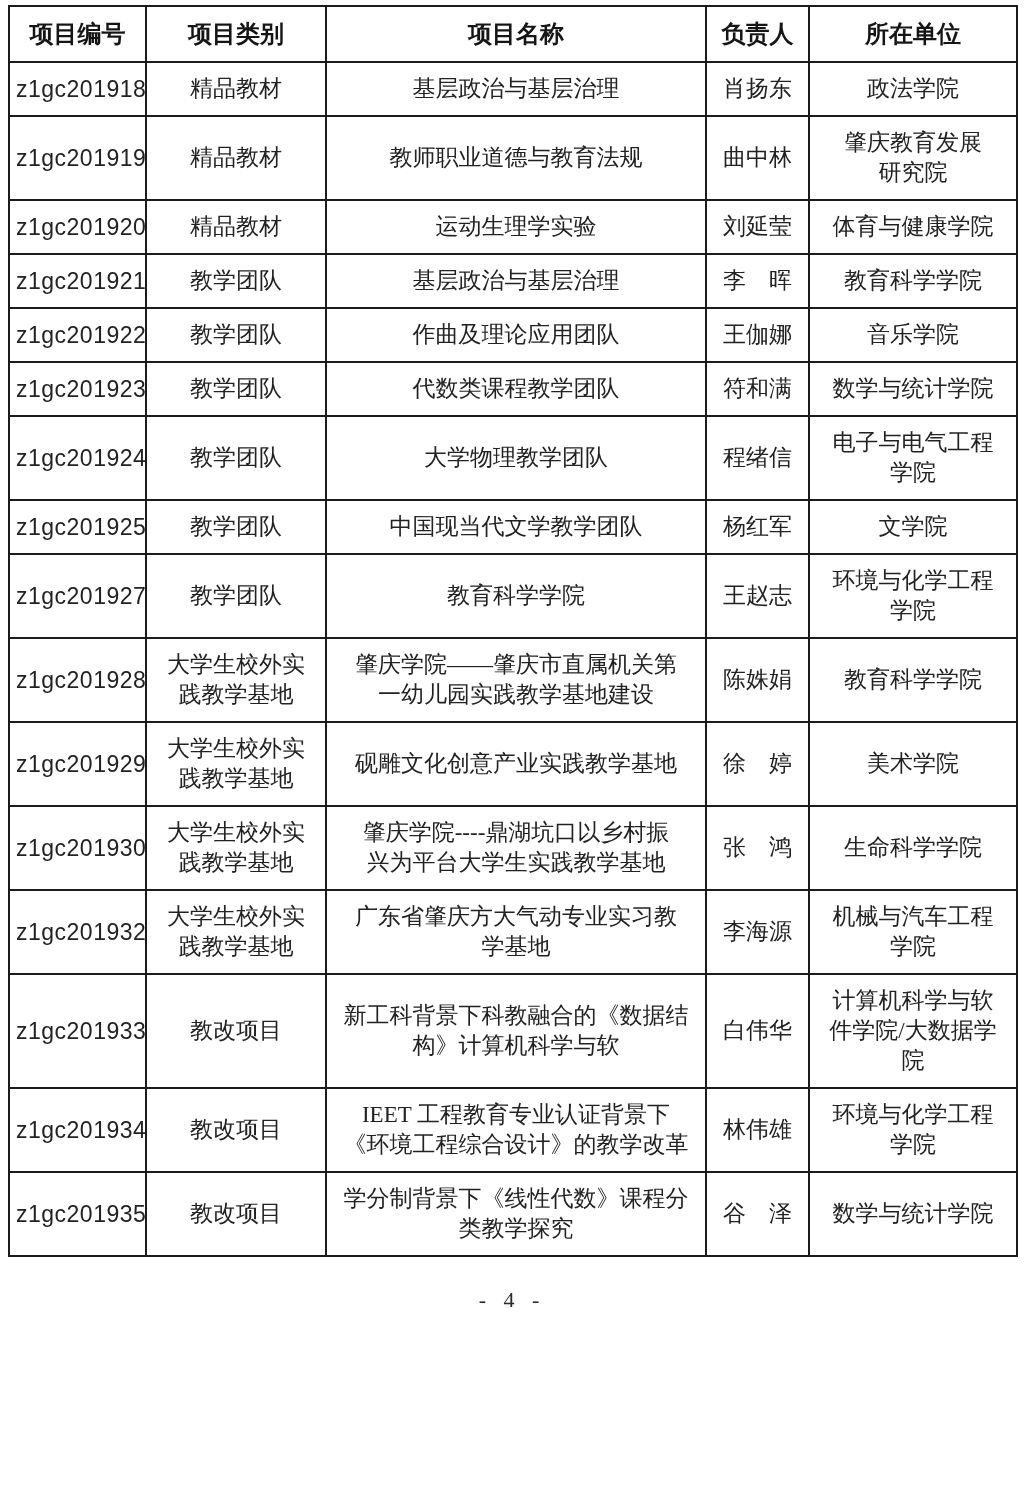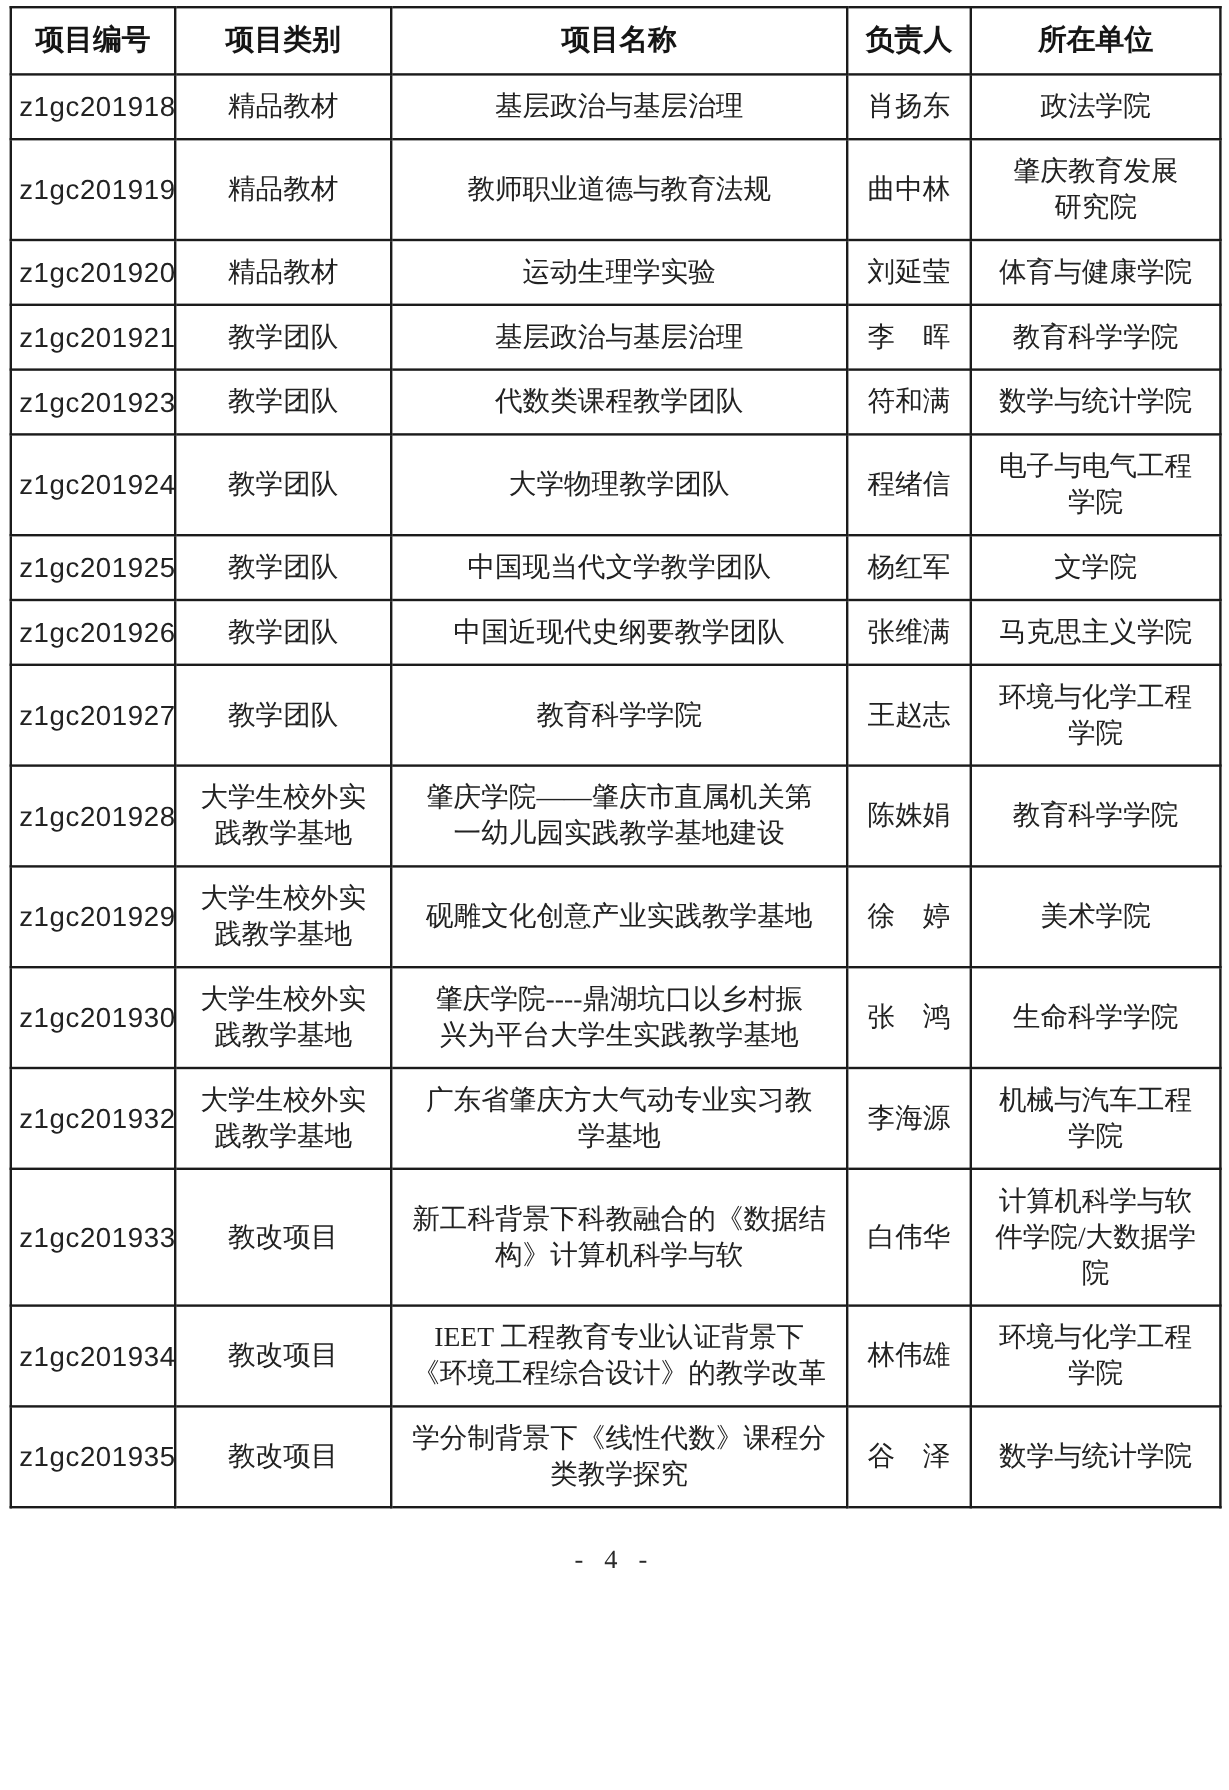--- a/index.html
+++ b/index.html
@@ -126,20 +126,27 @@
   </tr>
 
   <tr>
     <td class="cell-id">z1gc201921</td>
     <td class="cell-cat">教学团队</td>
     <td class="cell-name">基层政治与基层治理</td>
     <td class="cell-lead">李　晖</td>
     <td class="cell-unit">教育科学学院</td>
   </tr>
 
+  <tr>
+    <td class="cell-id">z1gc201922</td>
+    <td class="cell-cat">教学团队</td>
+    <td class="cell-name">作曲及理论应用团队</td>
+    <td class="cell-lead">王伽娜</td>
+    <td class="cell-unit">音乐学院</td>
+  </tr>
 
   <tr>
     <td class="cell-id">z1gc201923</td>
     <td class="cell-cat">教学团队</td>
     <td class="cell-name">代数类课程教学团队</td>
     <td class="cell-lead">符和满</td>
     <td class="cell-unit">数学与统计学院</td>
   </tr>
 
   <tr>
@@ -152,27 +159,20 @@
   </tr>
 
   <tr>
     <td class="cell-id">z1gc201925</td>
     <td class="cell-cat">教学团队</td>
     <td class="cell-name">中国现当代文学教学团队</td>
     <td class="cell-lead">杨红军</td>
     <td class="cell-unit">文学院</td>
   </tr>
 
-  <tr>
-    <td class="cell-id">z1gc201926</td>
-    <td class="cell-cat">教学团队</td>
-    <td class="cell-name">中国近现代史纲要教学团队</td>
-    <td class="cell-lead">张维满</td>
-    <td class="cell-unit">马克思主义学院</td>
-  </tr>
 
   <tr>
     <td class="cell-id">z1gc201927</td>
     <td class="cell-cat">教学团队</td>
     <td class="cell-name">教育科学学院</td>
     <td class="cell-lead">王赵志</td>
     <td class="cell-unit">环境与化学工程
 学院</td>
   </tr>
 

